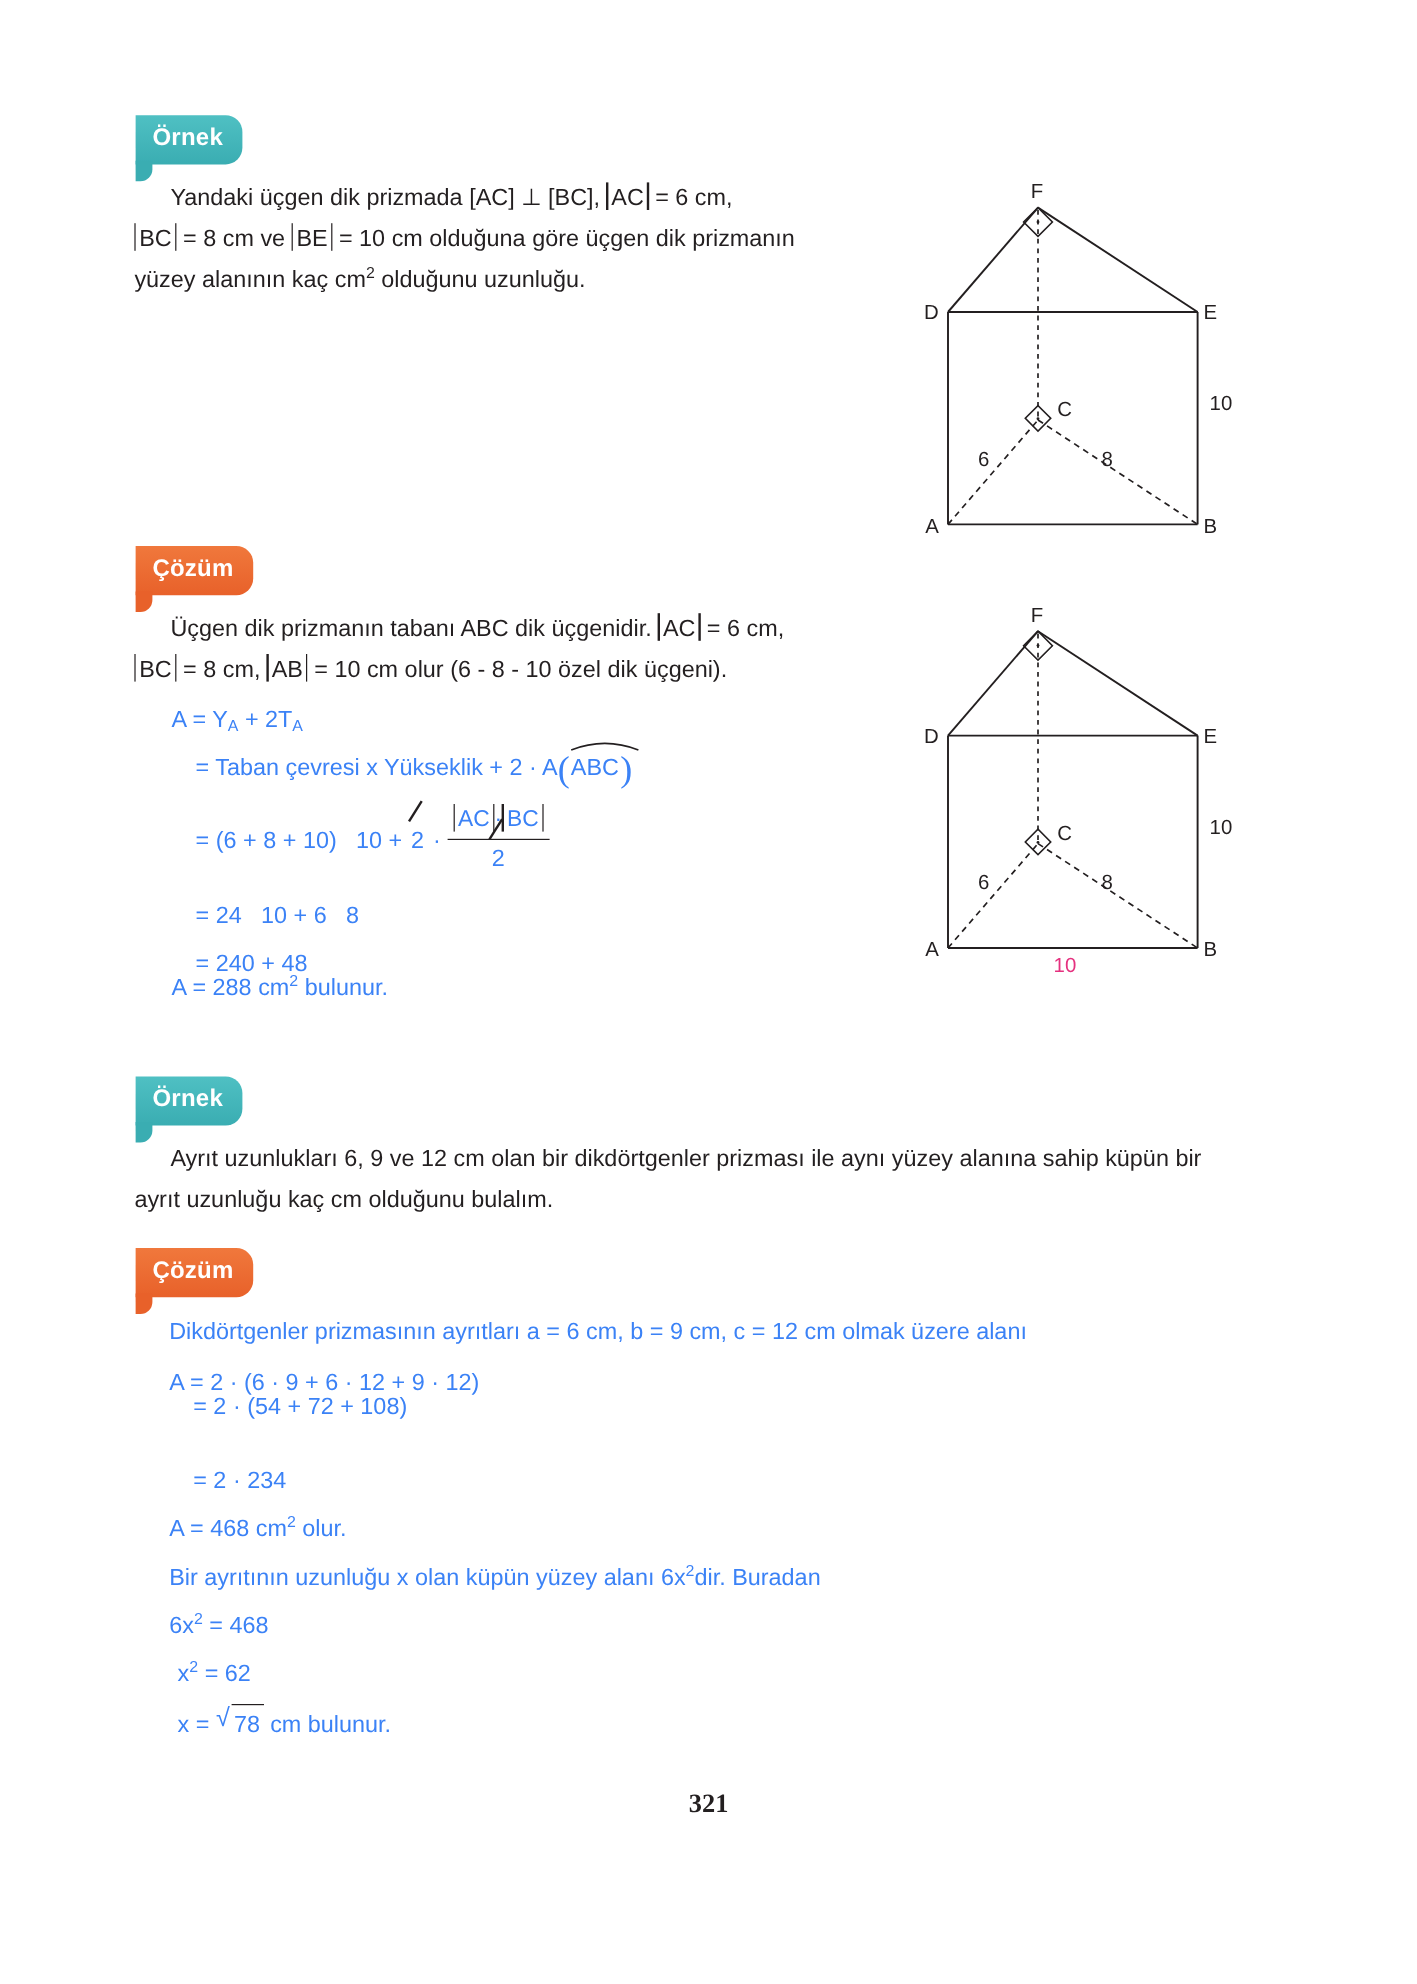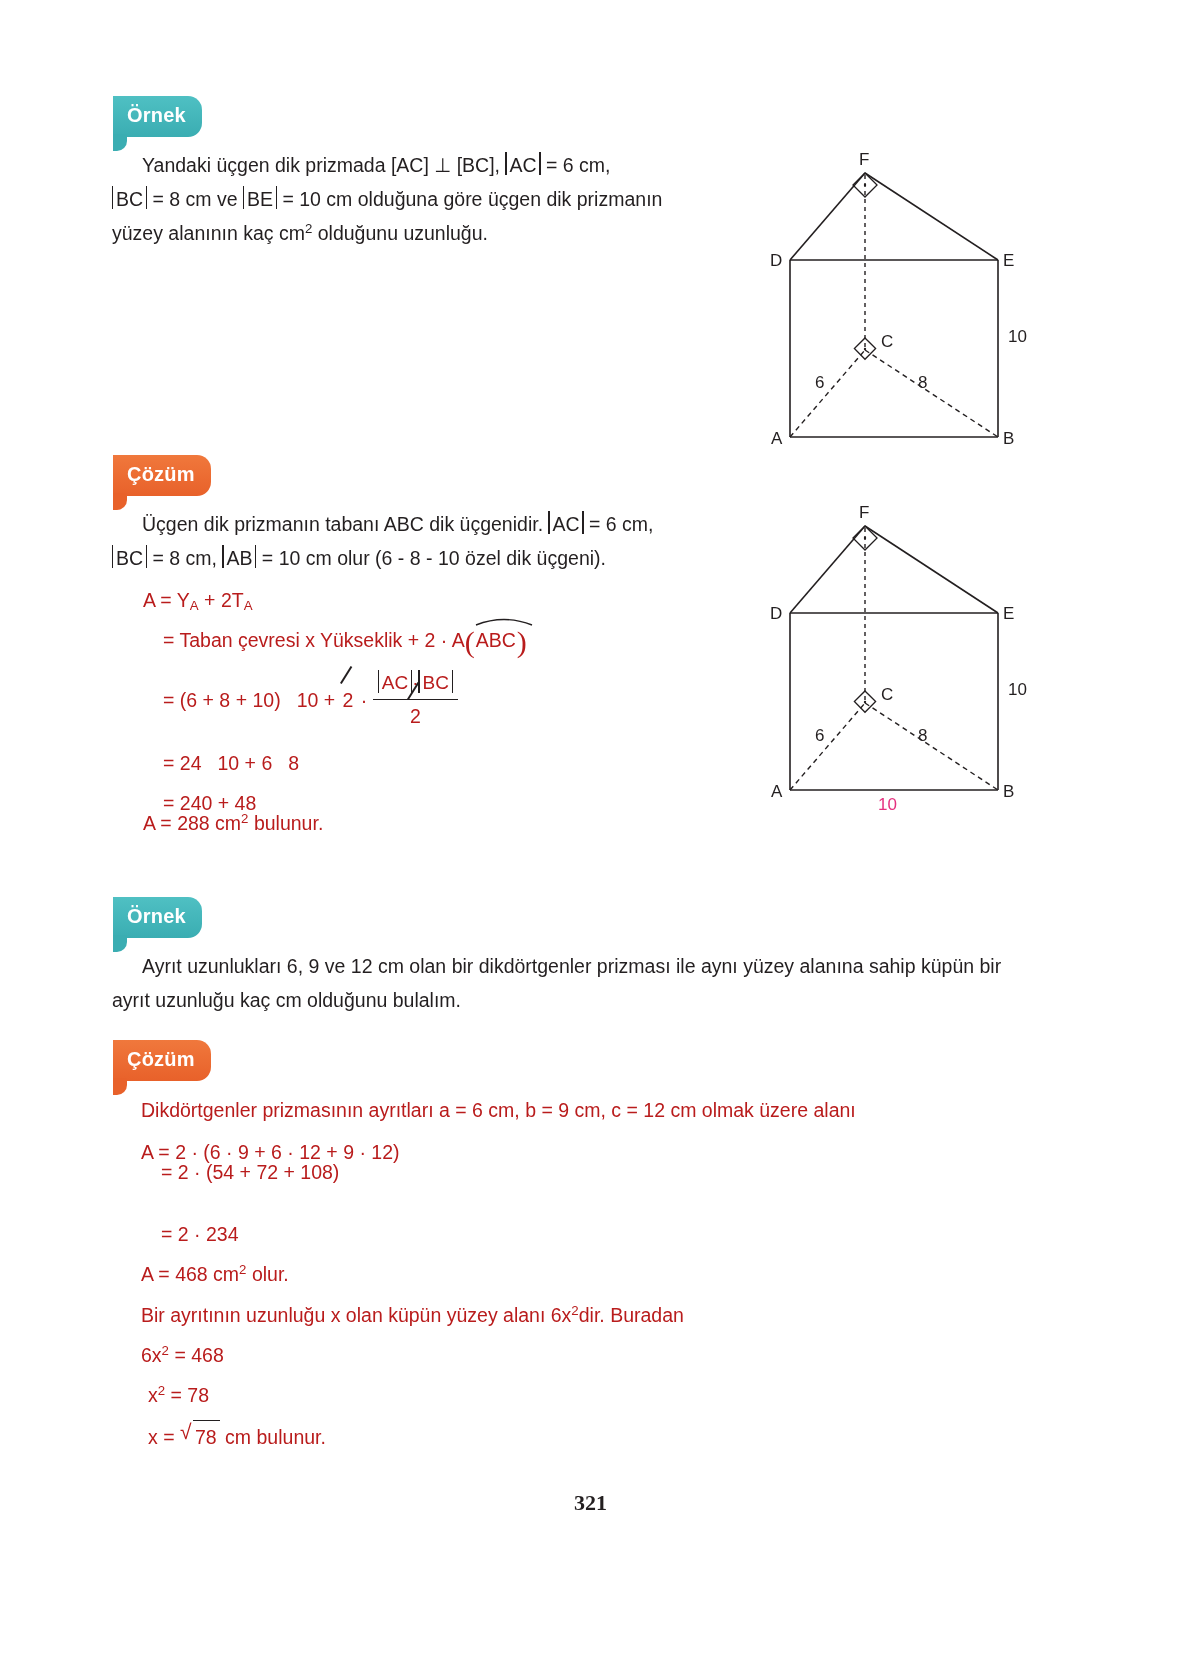--- a/index.html
+++ b/index.html
@@ -47,21 +47,21 @@
     text-align:justify;
   }
   .para.nojust { text-align:left; }
   .indent { display:inline-block; width:30px; }
 
   .eq {
     position:absolute;
     font-size:19.5px;
     line-height:30px;
     white-space:nowrap;
-    color:#b91c1c;
+    color:#3b82f6;
   }
   sup { font-size:0.68em; vertical-align:super; line-height:0; }
   sub { font-size:0.68em; vertical-align:-0.25em; line-height:0; }
 
   
   .av { position:relative; padding:0 4px; }
   .av::before, .av::after{
     content:""; position:absolute; top:-2px; height:23px; width:1.4px; background:#231f20;
   }
   .av::before{ left:0; }
@@ -246,21 +246,21 @@
 
   <div class="eq" style="left:141px; top:1300px;">
     <span>Bir ayrıtının uzunluğu x olan küpün yüzey alanı 6x</span><sup>2</sup><span>dir. Buradan</span>
   </div>
 
   <div class="eq" style="left:141px; top:1340px;">
     <span>6x</span><sup>2</sup><span> = 468</span>
   </div>
 
   <div class="eq" style="left:148px; top:1380px;">
-    <span>x</span><sup>2</sup><span> = 78</span>
+    <span>x</span><sup>2</sup><span> = 62</span>
   </div>
 
   <div class="eq" style="left:148px; top:1420px;">
     <span>x = </span><span class="sqrt"><span class="sign">√</span><span class="radicand">78</span></span><span> cm bulunur.</span>
   </div>
 
   <div class="pagenum" style="top:1490px;font-family:Liberation Serif, serif;">321</div>
 
 </div>
 

